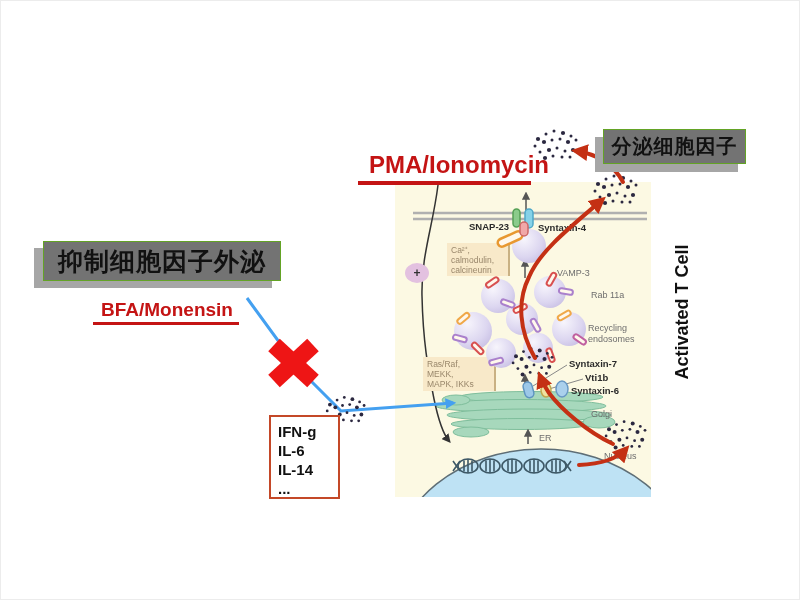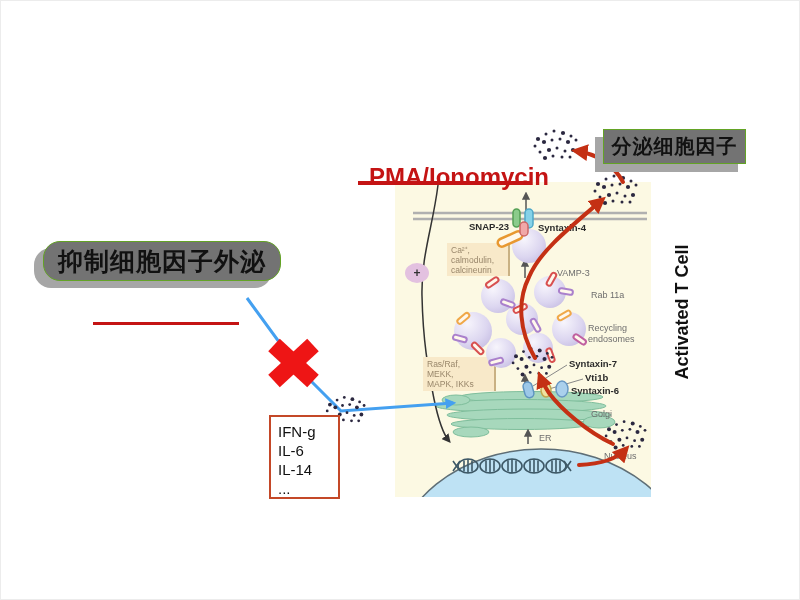--- a/index.html
+++ b/index.html
@@ -11,32 +11,32 @@
   svg text{font-family:"Liberation Sans",sans-serif;}
 
   .green-box{
     position:absolute;background:#737373;border:1px solid #63A325;
     color:#111;font-weight:bold;text-align:center;
     box-shadow:-8px 8px 0 0 #A6A6A6;
     display:flex;align-items:center;justify-content:center;
     letter-spacing:1px;
   }
   .box-secrete{left:602px;top:128px;width:141px;height:33px;font-size:20px;}
-  .box-inhibit{left:42px;top:240px;width:236px;height:38px;font-size:25px;box-shadow:-9px 7px 0 0 #A6A6A6;border-radius:17px;}
+  .box-inhibit{left:42px;top:240px;width:236px;height:38px;font-size:25px;box-shadow:-9px 7px 0 0 #A6A6A6;}
 
   .red-title{position:absolute;color:#C41414;font-weight:bold;white-space:nowrap;}
-  .pma{left:368px;top:150px;font-size:24px;margin-top:12px;}
+  .pma{left:368px;top:150px;font-size:24px;}
   .pma-underline{position:absolute;left:357px;top:180px;width:173px;height:4px;background:#C41414;}
   .bfa{left:100px;top:298px;font-size:19px;}
   .bfa-underline{position:absolute;left:92px;top:321px;width:146px;height:3px;background:#C41414;}
 
   .cytokine-box{
     position:absolute;left:268px;top:414px;width:71px;height:84px;box-sizing:border-box;
     border:2px solid #C44828;background:#fff;padding:5px 0 0 7px;
-    font-size:15px;font-weight:normal;color:#111;line-height:19px;
+    font-size:15px;font-weight:bold;color:#111;line-height:19px;
   }
   .cytokine-box div{white-space:nowrap;}
 
   .tcell-label{
     position:absolute;left:612px;top:300px;width:140px;height:22px;
     transform:rotate(-90deg);transform-origin:center center;
     font-size:18px;font-weight:bold;color:#111;text-align:center;white-space:nowrap;
   }
 </style>
 </head>
@@ -328,20 +328,21 @@
 
 <div class="green-box box-secrete">
   <span>分泌细胞因子</span>
 </div>
 <div class="green-box box-inhibit">
   <span>抑制细胞因子外泌</span>
 </div>
 
 <div class="red-title pma">PMA/Ionomycin</div>
 <div class="pma-underline"></div>
+<div class="red-title bfa">BFA/Monensin</div>
 <div class="bfa-underline"></div>
 
 <div class="cytokine-box">
   <div>IFN-g</div>
   <div>IL-6</div>
   <div>IL-14</div>
   <div>...</div>
 </div>
 
 <div class="tcell-label">Activated T Cell</div>

